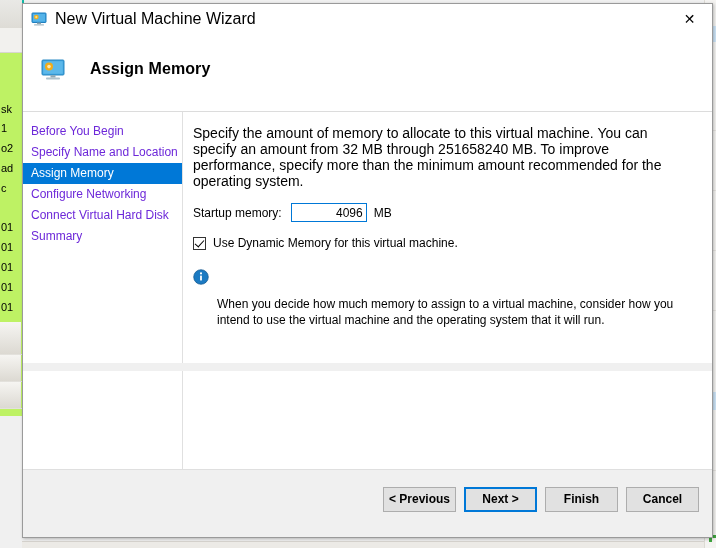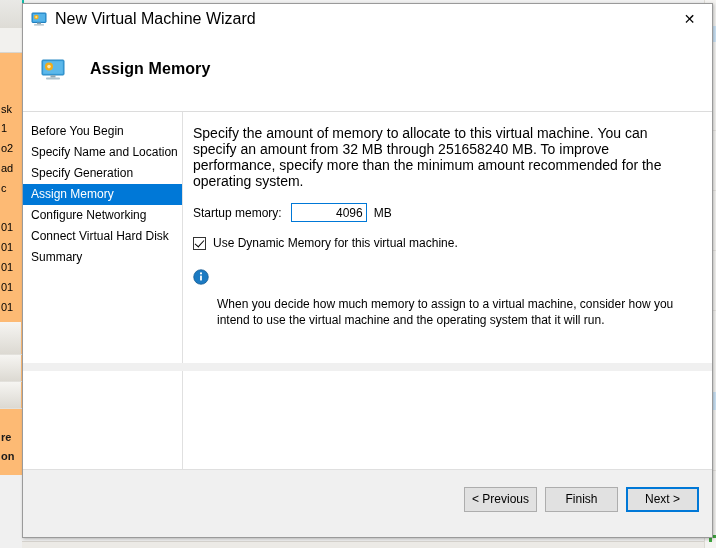--- a/index.html
+++ b/index.html
@@ -21,22 +21,22 @@
   
   #bg-window {
     position: absolute;
     left: 0; top: 0;
     width: 716px; height: 548px;
     background: #f0f0f0;
   }
   .bg-left-strip {
     position: absolute;
     left: 0; top: 0;
-    width: 22px; height: 475px;
-    background: #fdba74;
+    width: 22px; height: 416px;
+    background: #bef264;
     border-right: 2px solid #14b8a6;
     overflow: hidden;
   }
   .bg-left-header {
     position: absolute;
     left: 0; top: 0;
     width: 22px; height: 28px;
     background: linear-gradient(to bottom, #e9e9e6 0%, #dedcd6 100%);
     border-bottom: 1px solid #c8c6c0;
   }
@@ -214,21 +214,21 @@
     height: 100%;
     background: #ffffff;
     border-right: 1px solid #e0e0e0;
   }
   .nav-item {
     position: relative;
     height: 21px;
     line-height: 21px;
     padding-left: 8px;
     font-size: 12px;
-    color: #000000;
+    color: #6d28d9;
     white-space: nowrap;
     cursor: default;
   }
   .nav-item.indent { padding-left: 24px; }
   .nav-item.selected {
     background: #0078d7;
     color: #ffffff;
   }
   .nav-list { position: absolute; left: 0; top: 9px; width: 159px; }
 
@@ -317,20 +317,21 @@
     margin-top: 27px;
   }
 
   
   .footer {
     position: absolute;
     left: 0; bottom: 0;
     width: 100%; height: 67px;
     background: #f0f0f0;
     border-top: 1px solid #dfdfdf;
+    font-weight: bold;
   }
   .btn-row {
     position: absolute;
     right: 13px; top: 17px;
     display: flex;
     gap: 8px;
   }
   .btn {
     width: 73px;
     height: 25px;
@@ -438,21 +439,20 @@
     </span>
     <span class="header-title">Assign Memory</span>
   </div>
 
   <div class="body-area">
 
     <div class="sidebar">
       <div class="nav-list">
         <div class="nav-item">Before You Begin</div>
         <div class="nav-item">Specify Name and Location</div>
-        <div class="nav-item">Specify Generation</div>
         <div class="nav-item selected">Assign Memory</div>
         <div class="nav-item">Configure Networking</div>
         <div class="nav-item">Connect Virtual Hard Disk</div>
         <div class="nav-item">Summary</div>
       </div>
     </div>
 
     <div class="content">
       <p class="desc">Specify the amount of memory to allocate to this virtual machine. You can specify an amount from 32 MB through 251658240 MB. To improve performance, specify more than the minimum amount recommended for the operating system.</p>
 
@@ -477,17 +477,18 @@
         </span>
         <span class="note-text">When you decide how much memory to assign to a virtual machine, consider how you intend to use the virtual machine and the operating system that it will run.</span>
       </div>
     </div>
   </div>
 
   <div class="footer-fill"></div>
   <div class="footer">
     <div class="btn-row">
       <div class="btn">&lt; Previous</div>
+      <div class="btn default">Next &gt;</div>
       <div class="btn">Finish</div>
-      <div class="btn default">Next &gt;</div>
+      <div class="btn">Cancel</div>
     </div>
   </div>
 </div>
 
 </body></html>

